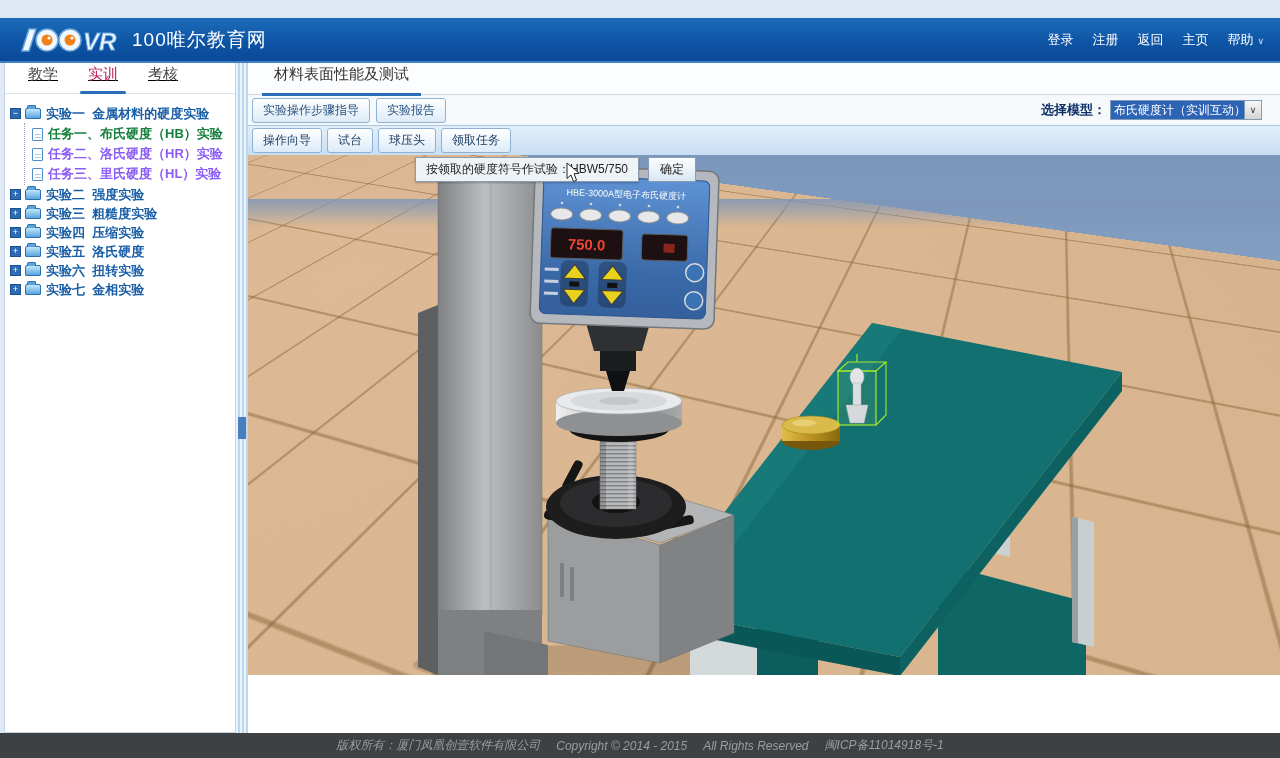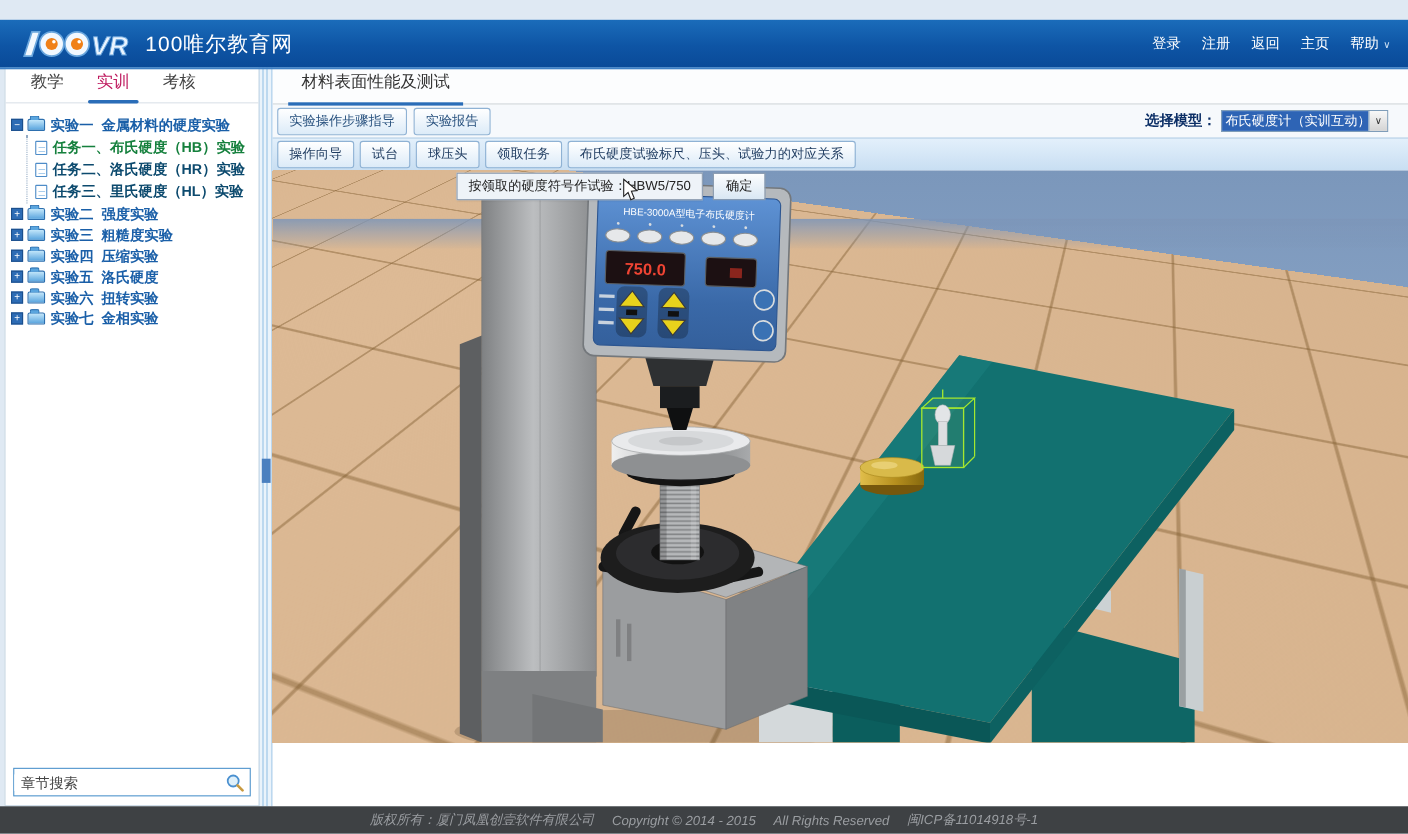--- a/index.html
+++ b/index.html
@@ -16,41 +16,41 @@
   .top-nav { margin-left:auto; display:flex; align-items:center; }
   .top-nav .nav-link { color:#fff; font-size:13px; margin-left:19px; cursor:pointer; text-decoration:none; }
   .caret { font-size:9px; color:#cfe2f5; margin-left:4px; }
 
   
   .content { position:absolute; top:50px; bottom:25px; left:0; right:0; }
 
   
   .sidebar { position:absolute; left:4px; top:5px; bottom:0; width:232px;
     background:#fff; border:1px solid #c3d4e2; }
-  .side-tabs { height:38px; border-bottom:1px solid #dbe2e8; display:flex; align-items:flex-end; padding:0 8px; }
+  .side-tabs { height:38px; border-bottom:1px solid #dbe2e8; display:flex; align-items:flex-end; padding:0 8px;text-decoration:underline; }
   .side-tab { margin:0 13px; font-size:15px; color:#444; position:relative; padding:9px 2px; cursor:pointer; }
   .side-tab.active { color:#be185d; }
   .side-tab.active::after { content:""; position:absolute; left:-6px; right:-6px; bottom:-1px;
     height:3px; background:#2a6db8; border-radius:2px; }
   .tree { padding:10px 5px; font-size:13px; font-weight:bold; }
   .node-row { display:flex; align-items:center; height:19px; cursor:pointer; }
   .toggle { width:11px; height:11px; background:#2d6cb5; border:1px solid #1c4f8c; color:#fff;
     font-size:9px; line-height:9px; text-align:center; margin-right:4px; flex:none; font-weight:normal; }
   .folder { width:16px; height:11px; background:linear-gradient(180deg,#c2e6fa,#5aa5de);
     border:1px solid #2d6fae; border-radius:2px 2px 1px 1px; margin-right:5px; position:relative; flex:none; }
   .folder::before { content:""; position:absolute; top:-4px; left:1px; width:7px; height:3px;
     background:#5aa5de; border:1px solid #2d6fae; border-bottom:none; border-radius:2px 2px 0 0; }
   .node-label { color:#1a5fa8; white-space:pre; }
   .children { margin-left:14px; border-left:1px dotted #92aac4; padding:1px 0; }
   .child-row { display:flex; align-items:center; height:20px; padding-left:7px; cursor:pointer; }
   .doc { width:11px; height:13px; background:#fff; border:1px solid #4e8cc8; border-radius:1px;
     margin-right:5px; flex:none;
     background-image:repeating-linear-gradient(180deg, transparent 0 2px, #a9cdec 2px 3px);
     background-size:70% 9px; background-repeat:no-repeat; background-position:2px 3px; }
-  .child-label { color:#0c4a6e; white-space:pre; }
+  .child-label { color:#8b5cf6; white-space:pre; }
   .child-row.selected .child-label { color:#15803d; }
   .search-box { position:absolute; bottom:8px; left:7px; right:7px; height:26px;
     border:1px solid #4f94cc; background:#fff; display:flex; align-items:center; }
   .search-box input { border:none; outline:none; flex:1; font-size:13px; padding:0 6px;
     font-family:inherit; color:#333; }
   .search-box input::placeholder { color:#444; opacity:1; }
   .search-icon { margin-right:5px; display:block; cursor:pointer; }
 
   
   .splitter { position:absolute; left:236px; top:5px; bottom:0; width:12px;
@@ -182,27 +182,20 @@
         <span class="toggle">+</span>
         <span class="folder"></span>
         <span class="node-label">实验六  扭转实验</span>
       </div>
       <div class="node-row">
         <span class="toggle">+</span>
         <span class="folder"></span>
         <span class="node-label">实验七  金相实验</span>
       </div>
     </div>
-    <div class="search-box">
-      <input type="text" placeholder="章节搜索" style="">
-      <svg class="search-icon" width="17" height="17" viewBox="0 0 17 17">
-        <circle cx="7" cy="7" r="5" fill="#dff0fa" stroke="#4a90d0" stroke-width="1.6"></circle>
-        <line x1="11" y1="11" x2="15.5" y2="15.5" stroke="#c89a40" stroke-width="2.4" stroke-linecap="round"></line>
-      </svg>
-    </div>
   </div>
 
   <div class="splitter">
     <div class="handle"></div>
   </div>
 
   <div class="main">
     <div class="mtab-row">
       <div class="mtab">材料表面性能及测试</div>
     </div>
@@ -217,21 +210,20 @@
           <span class="sel-arrow">∨</span>
         </div>
       </div>
     </div>
 
     <div class="toolbar-strip">
       <button class="btn tbtn">操作向导</button>
       <button class="btn tbtn">试台</button>
       <button class="btn tbtn">球压头</button>
       <button class="btn tbtn">领取任务</button>
-      <button class="btn tbtn">布氏硬度试验标尺、压头、试验力的对应关系</button>
     </div>
 
     <div class="viewport">
       <div class="floor"></div>
       <div class="haze"></div>
 
       <svg class="scene" width="1032" height="520" viewBox="0 0 1032 520">
         <defs>
           <linearGradient id="colG" x1="0" y1="0" x2="1" y2="0">
             <stop offset="0" stop-color="#7f8183"></stop>

